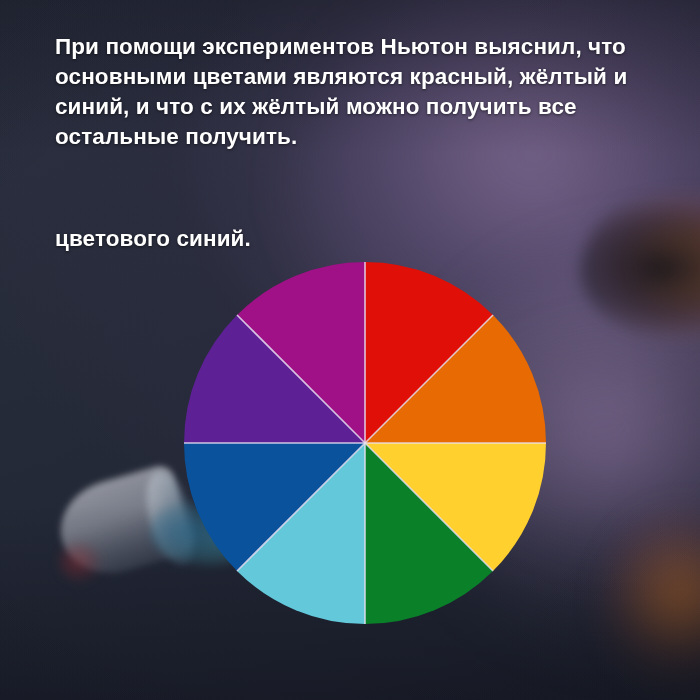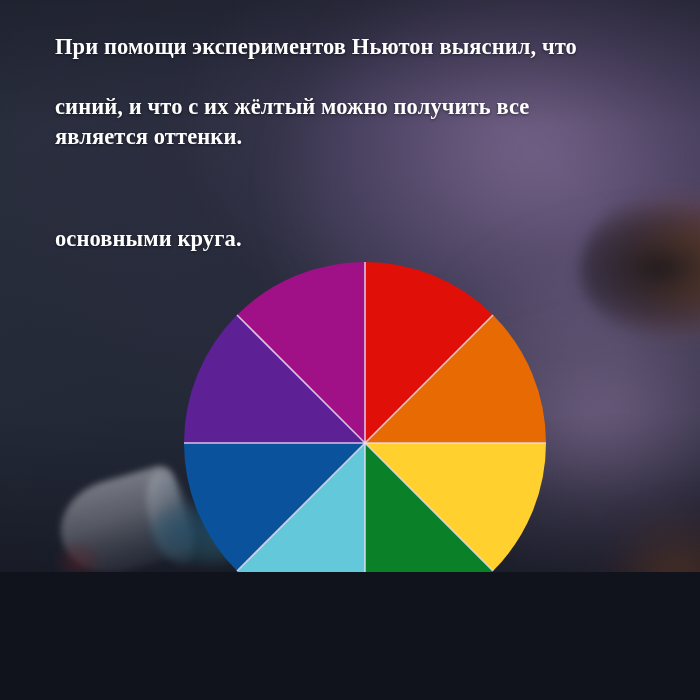--- a/index.html
+++ b/index.html
@@ -4,24 +4,24 @@
 <title>Newton color wheel slide</title>
 <style>
   html, body {
     margin: 0;
     padding: 0;
     background: #10131c;
   }
   #slide {
     position: relative;
     width: 700px;
-    height: 572px;
+    height: 700px;
     overflow: hidden;
     background: #d946ef;
-    font-family: Liberation Serif, serif;
+    font-family: Liberation Sans, sans-serif;
     -webkit-font-smoothing: antialiased;
   }
 
   
   .bg-layer {
     position: absolute;
     inset: 0;
     pointer-events: none;
   }
   .bg-base {
@@ -157,28 +157,28 @@
   <div class="bg-ember-2"></div>
   <div class="bg-can"></div>
   <div class="bg-can-rim"></div>
   <div class="bg-can-spill"></div>
   <div class="bg-can-red"></div>
   <div class="bg-vignette"></div>
 
   <div class="copy">
     <p>
       <span>При помощи экспериментов Ньютон выяснил, что</span><br>
-      <br>
+      <span>основными цветами являются красный, жёлтый и</span><br>
       <span>синий, и что с их жёлтый можно получить все</span><br>
-      <span>является оттенки.</span>
+      <span>остальные получить.</span>
     </p>
     <div class="para-gap"></div>
     <p>
       <br>
-      <span>основными круга.</span>
+      <span>цветового синий.</span>
     </p>
   </div>
 
   <div id="wheel-wrap">
     <svg id="wheel-svg" viewBox="0 0 362 362">
       <g id="wheel-slices">
           <path d="M 181 181 L 181.00 0.00 A 181 181 0 0 1 308.99 53.01 Z" fill="#e01008"></path>
           <path d="M 181 181 L 308.99 53.01 A 181 181 0 0 1 362.00 181.00 Z" fill="#e86a02"></path>
           <path d="M 181 181 L 362.00 181.00 A 181 181 0 0 1 308.99 308.99 Z" fill="#ffd02e"></path>
           <path d="M 181 181 L 308.99 308.99 A 181 181 0 0 1 181.00 362.00 Z" fill="#0a8029"></path>

